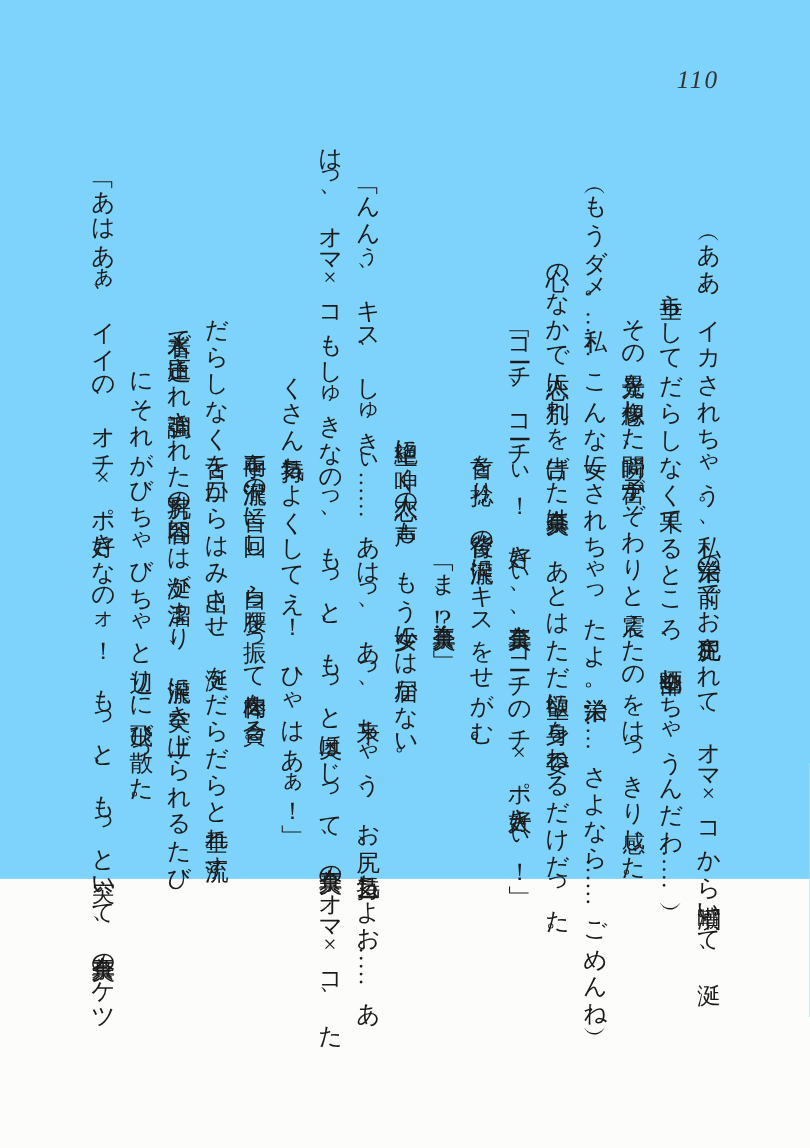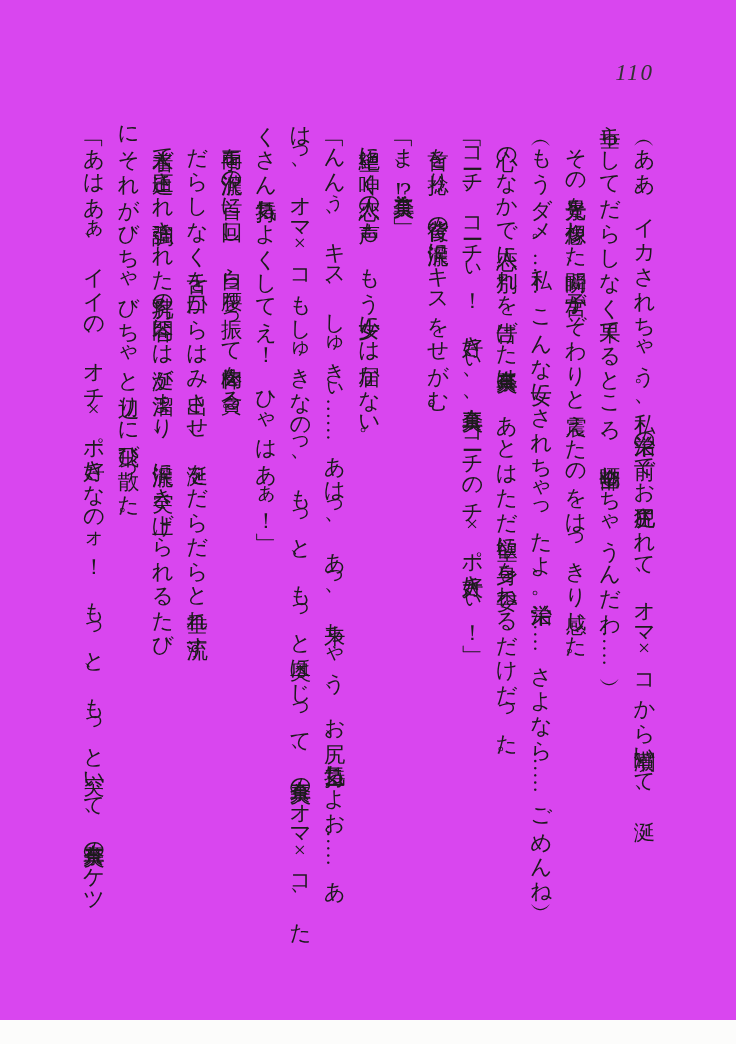--- a/index.html
+++ b/index.html
@@ -9,22 +9,23 @@
   body {
     width: 736px;
     height: 1044px;
     background: #fcfcfb;
     font-family: "Liberation Serif", "DejaVu Serif", serif;
     overflow: hidden;
   }
   .page {
     position: relative;
     width: 736px;
-    height: 1020px;
-    background: #d946ef;
+    height: 799px;
+    background: #7dd3fc;
+    text-align: center;
   }
   .page-number {
     position: absolute;
     top: 60px;
     right: 82px;
     font-size: 23px;
     font-style: italic;
     letter-spacing: 2px;
     color: #333333;
   }

